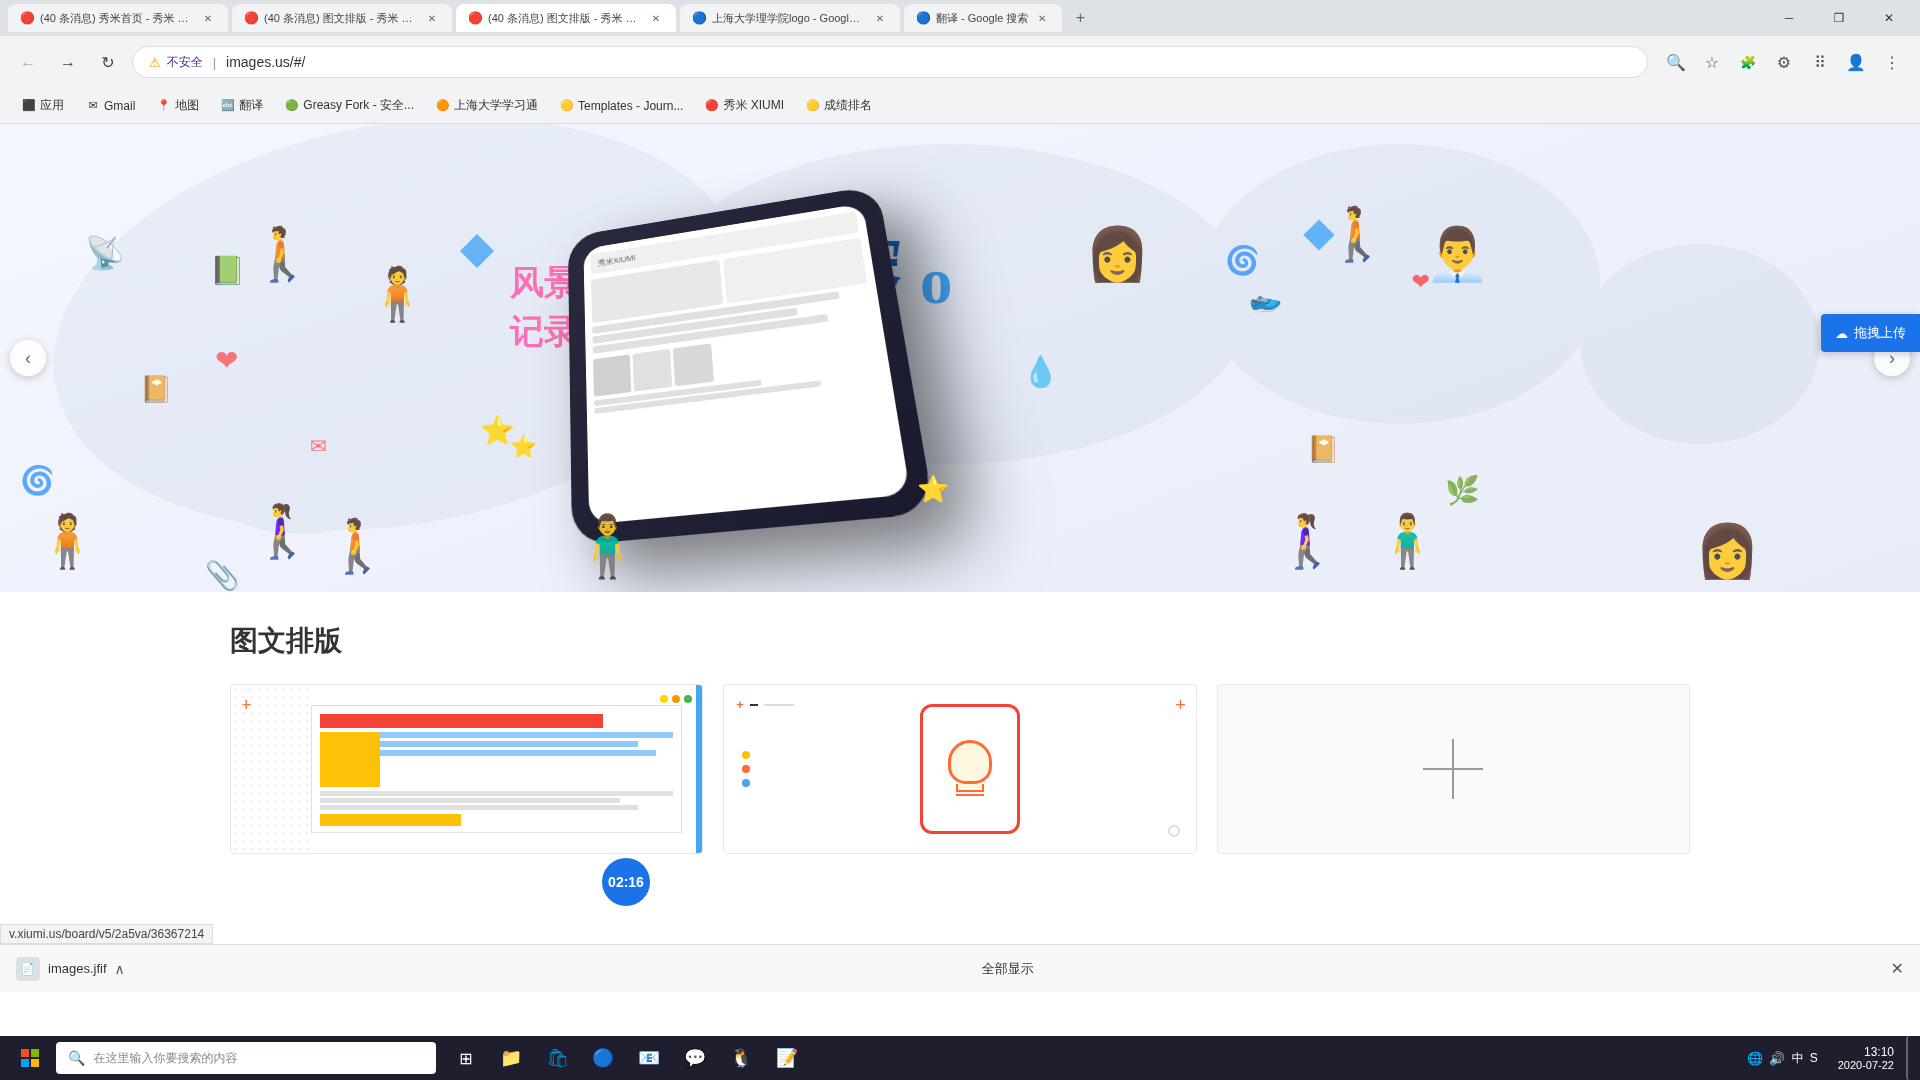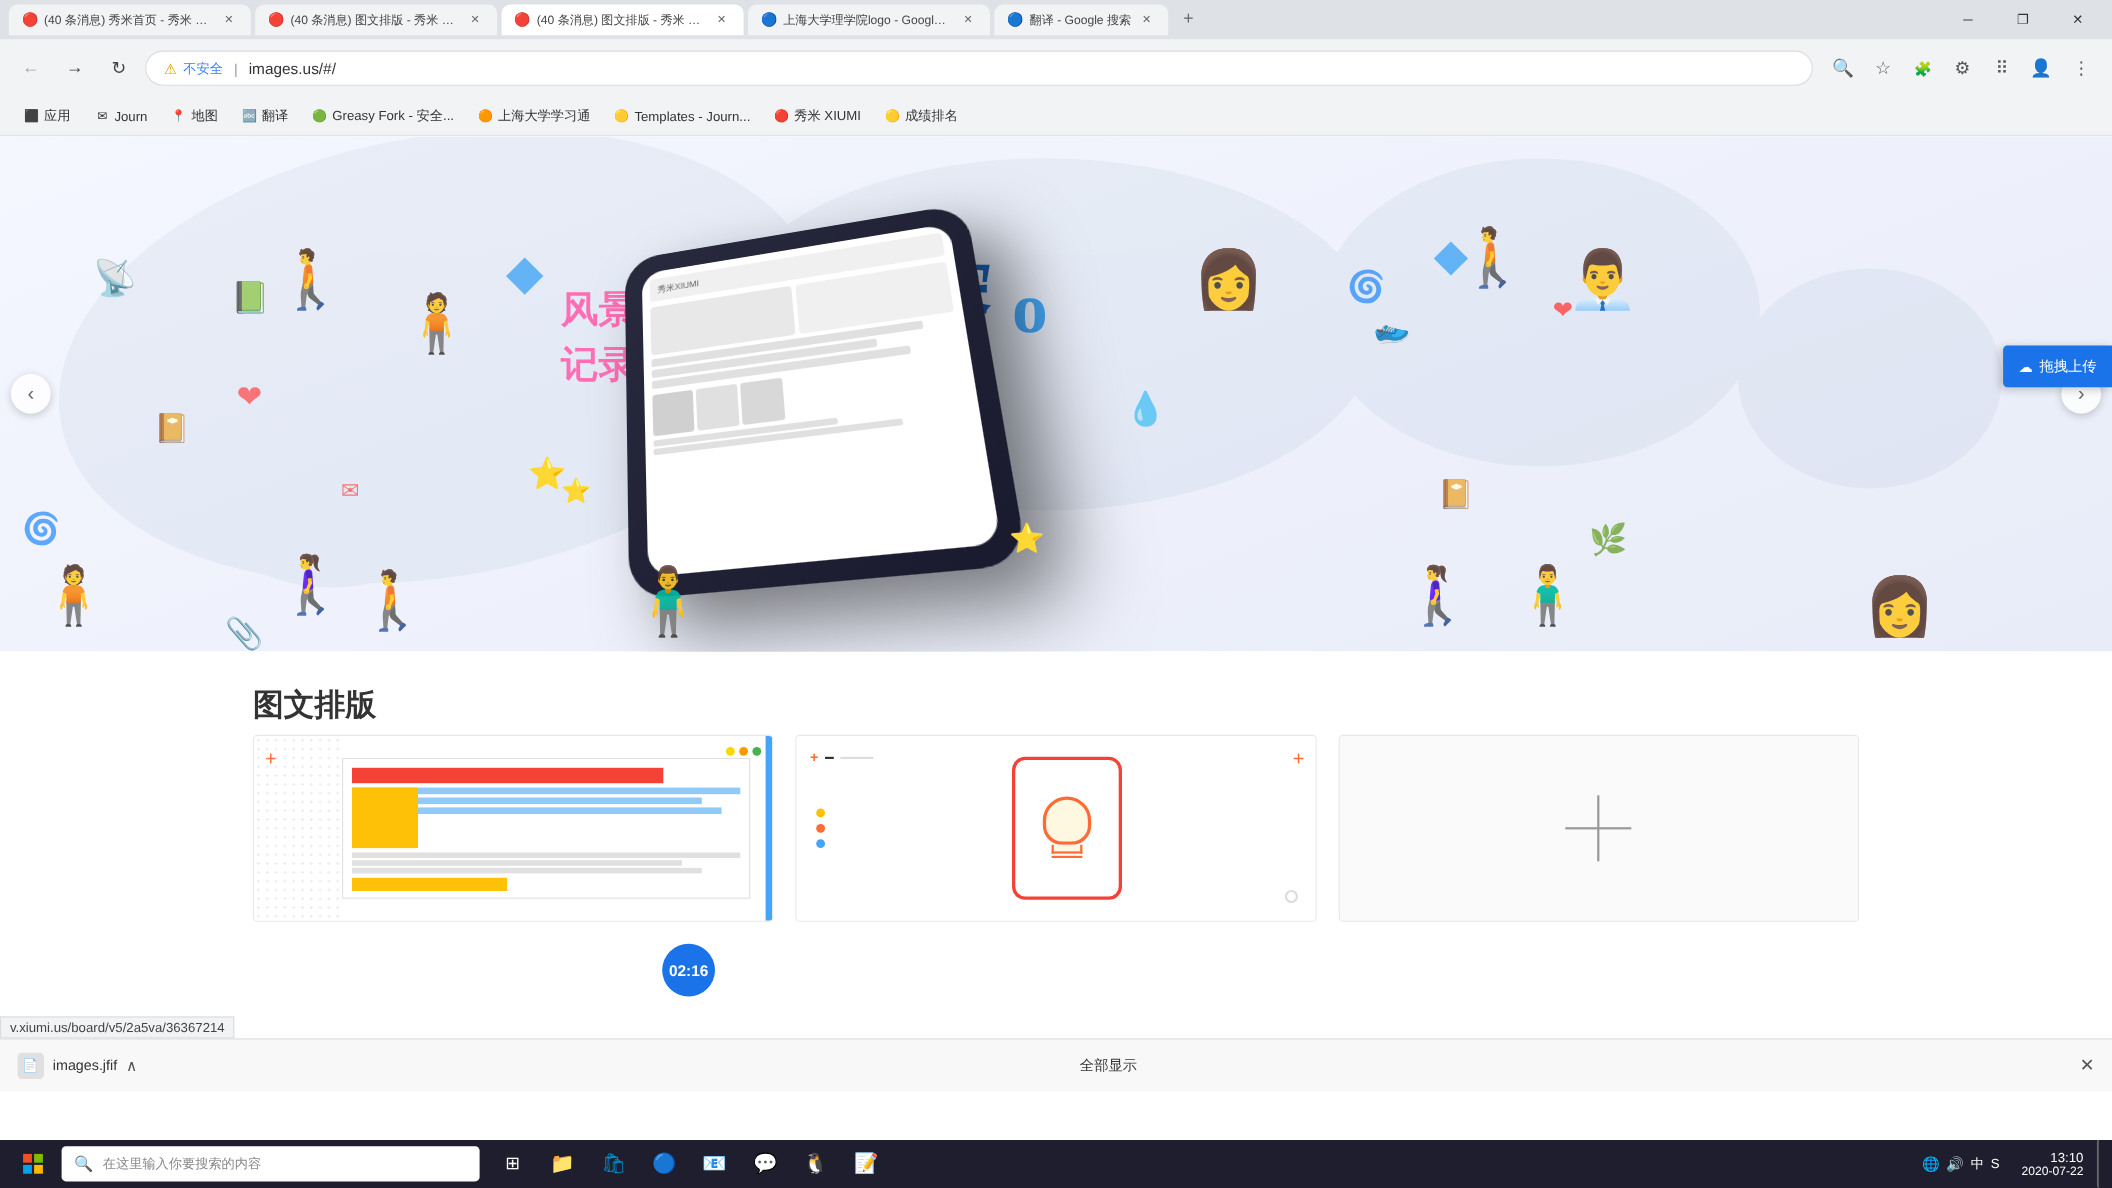--- a/index.html
+++ b/index.html
@@ -28,21 +28,21 @@
     
     .bookmarks-bar { height: 36px; background: #f1f3f4; display: flex; align-items: center; padding: 0 12px; gap: 2px; border-bottom: 1px solid #dadce0; }
     .bookmark-item { display: flex; align-items: center; gap: 4px; padding: 4px 10px; border-radius: 4px; font-size: 12px; color: #333; cursor: pointer; white-space: nowrap; }
     .bookmark-favicon { width: 14px; height: 14px; display: flex; align-items: center; justify-content: center; font-size: 11px; }
 
     
     .main-content { width: 100%; height: calc(1080px - 124px - 44px); position: relative; overflow: hidden; background: #fff; }
 
     
     .content-section { padding: 30px 230px; }
-    .section-title { font-size: 28px; font-weight: 600; color: #333; margin-bottom: 8px; }
+    .section-title { font-size: 28px; font-weight: 600; color: #333; margin-bottom: 24px; }
     .section-desc { font-size: 16px; color: #666; margin-bottom: 30px; }
 
     
     .cards-row { display: flex; gap: 20px; }
     .template-card { flex: 1; height: 170px; border: 1px solid #e8e8e8; border-radius: 4px; overflow: hidden; cursor: pointer; position: relative; background: #fafafa; }
 
     
     .card-dots { position: absolute; top: 10px; right: 10px; display: flex; gap: 4px; }
     .card-dot { width: 8px; height: 8px; border-radius: 50%; }
     .card-plus { position: absolute; top: 10px; left: 10px; font-size: 18px; color: #ff6b35; font-weight: 300; }
@@ -120,21 +120,21 @@
     <div class="title-bar-btn close">✕</div>
   </div>
 </div>
 
 <div class="address-bar">
   <div class="nav-btn disabled">←</div>
   <div class="nav-btn">→</div>
   <div class="nav-btn">↻</div>
   <div class="address-input">
     <span class="lock-icon">⚠</span>
-    <span style="color:#3b82f6; font-size:12px;">不安全</span>
+    <span style="color:#4c1d95; font-size:12px;">不安全</span>
     <span style="color:#999; margin: 0 4px;">|</span>
     <span style="flex:1; font-size:14px;">images.us/#/</span>
   </div>
   <div class="toolbar-icons">
     <div class="toolbar-icon-btn">🔍</div>
     <div class="toolbar-icon-btn">☆</div>
     <div class="toolbar-icon-btn" style="font-size:13px;">🧩</div>
     <div class="toolbar-icon-btn">⚙</div>
     <div class="toolbar-icon-btn">⠿</div>
     <div class="toolbar-icon-btn">👤</div>
@@ -142,21 +142,21 @@
   </div>
 </div>
 
 <div class="bookmarks-bar">
   <div class="bookmark-item">
     <span class="bookmark-favicon">⬛</span>
     <span>应用</span>
   </div>
   <div class="bookmark-item">
     <span class="bookmark-favicon">✉</span>
-    <span>Journ</span>
+    <span>Gmail</span>
   </div>
   <div class="bookmark-item">
     <span class="bookmark-favicon">📍</span>
     <span>地图</span>
   </div>
   <div class="bookmark-item">
     <span class="bookmark-favicon">🔤</span>
     <span>翻译</span>
   </div>
   <div class="bookmark-item">

